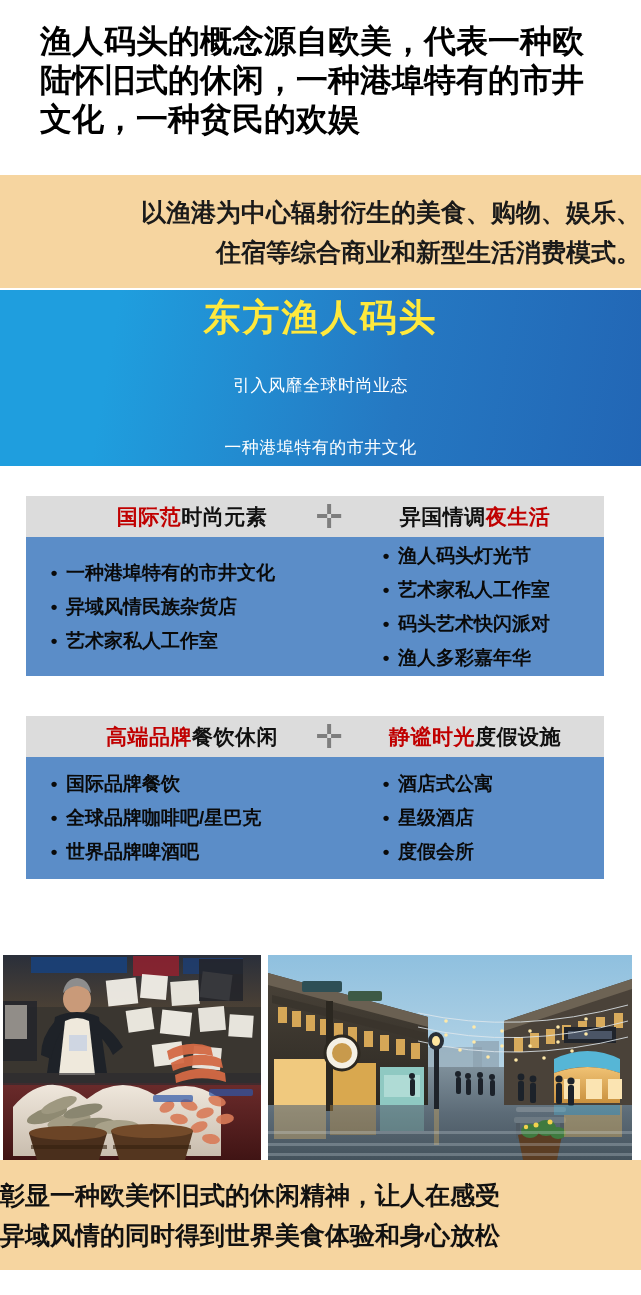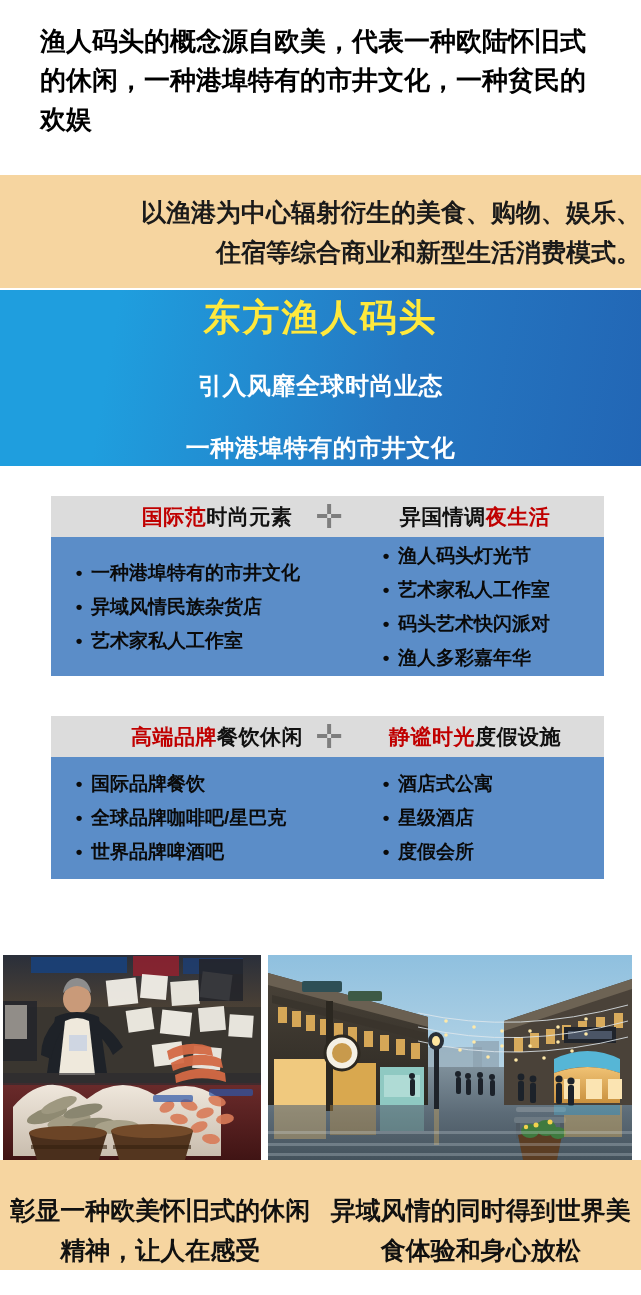--- a/index.html
+++ b/index.html
@@ -16,21 +16,21 @@
     height: 1295px;
     background: #ffffff;
   }
 
   
   .intro {
     position: absolute;
     left: 40px;
     top: 22px;
     width: 570px;
-    font-size: 26px;
+    font-size: 32px;
     line-height: 39px;
     font-weight: 700;
     color: #000000;
     letter-spacing: 0px;
     text-align: left;
   }
 
   
   .orange-banner-top {
     position: absolute;
@@ -68,39 +68,39 @@
   }
   .blue-banner .hero-title {
     font-size: 37px;
     font-weight: 700;
     color: #FFE93D;
     letter-spacing: 2px;
     line-height: 48px;
     text-shadow: 0 0 1px rgba(0,0,0,0.10);
   }
   .blue-banner .hero-sub {
-    font-size: 24px;
-    font-weight: 700;
+    font-size: 17px;
+    font-weight: 400;
     color: #ffffff;
     line-height: 36px;
     letter-spacing: 0.5px;
   }
 
   
   .grid {
     position: absolute;
     left: 0;
     top: 496px;
     width: 641px;
   }
   .grid-row {
     position: relative;
     width: 641px;
   }
-  .col-left  { position: absolute; left: 26px; width: 332px; margin-left: 25px; }
+  .col-left  { position: absolute; left: 26px; width: 332px; }
   .col-right { position: absolute; left: 346px; width: 258px; }
 
   .card-header {
     height: 41px;
     background: #DCDCDC;
     display: flex;
     align-items: center;
     justify-content: center;
     font-size: 21px;
     font-weight: 700;
@@ -174,22 +174,22 @@
 
   
   .orange-banner-bottom {
     position: absolute;
     left: 0;
     top: 1160px;
     width: 641px;
     height: 110px;
     background: #F6D5A0;
     display: flex;
-    flex-direction: row;
-    align-items: flex-end;
+    flex-direction: column;
+    align-items: flex-start;
     justify-content: center;
   }
   .orange-banner-bottom .line {
     font-size: 25px;
     font-weight: 700;
     line-height: 40px;
     color: #111111;
     text-align: center;
   }
 </style>

